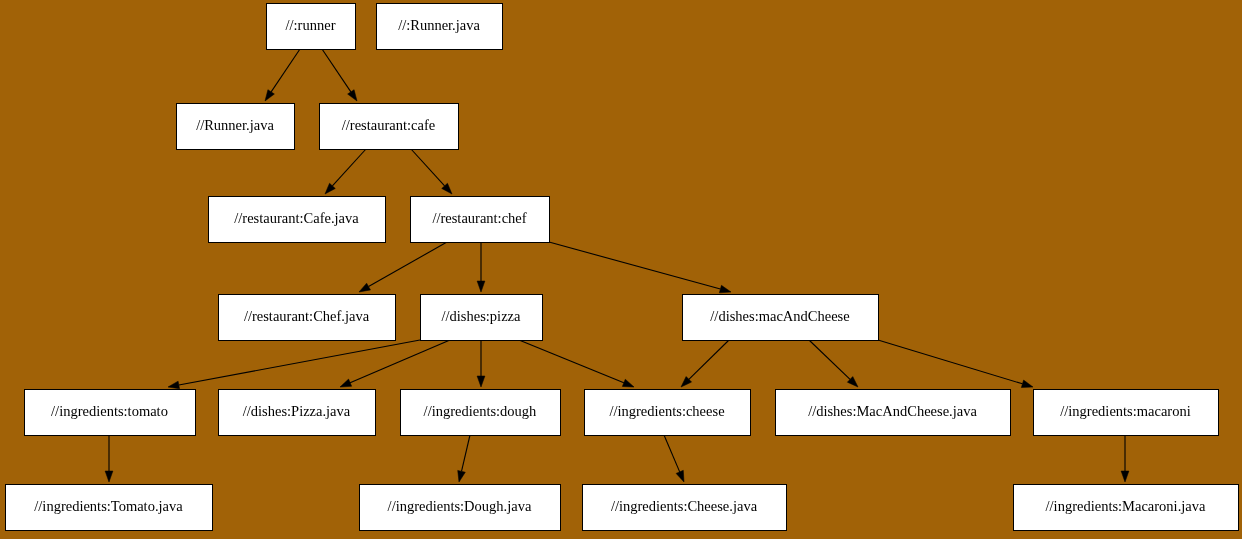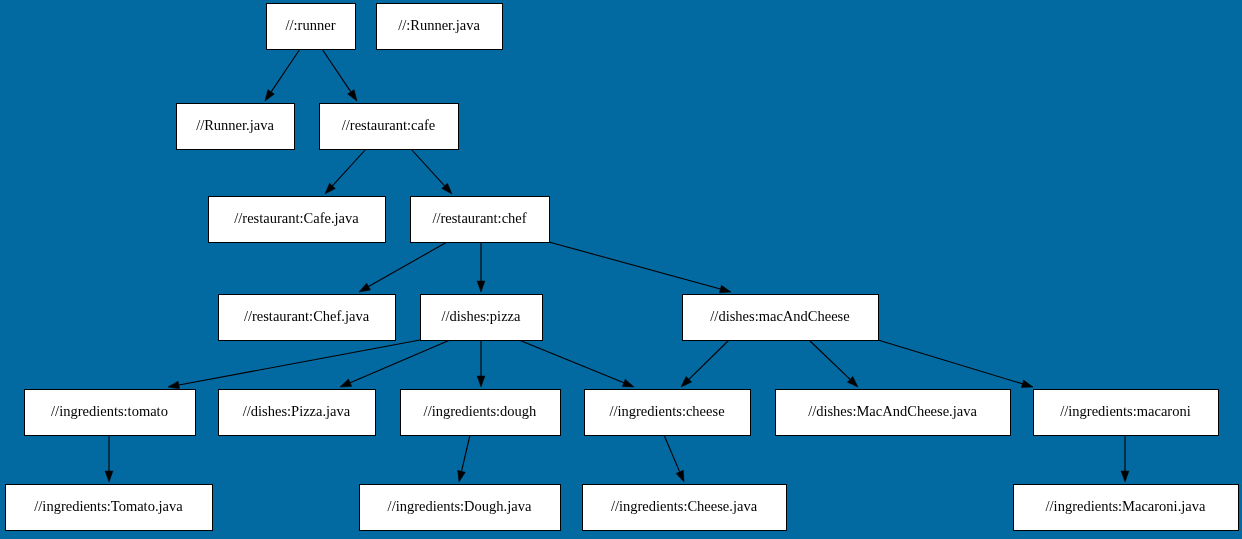--- a/index.html
+++ b/index.html
@@ -4,21 +4,21 @@
 <style>
   html, body {
     margin: 0;
     padding: 0;
     background: #ffffff;
   }
   #graph-root {
     position: relative;
     width: 1242px;
     height: 539px;
-    background: #0369a1;
+    background: #a16207;
     font-family: "Liberation Serif", "DejaVu Serif", serif;
     overflow: hidden;
   }
   #graph-svg {
     position: absolute;
     top: 0;
     left: 0;
     width: 1242px;
     height: 539px;
     display: block;

